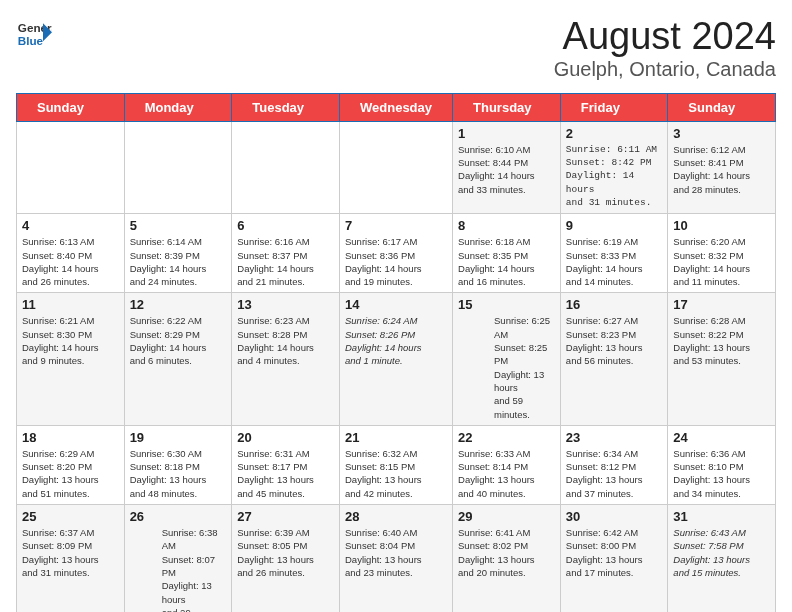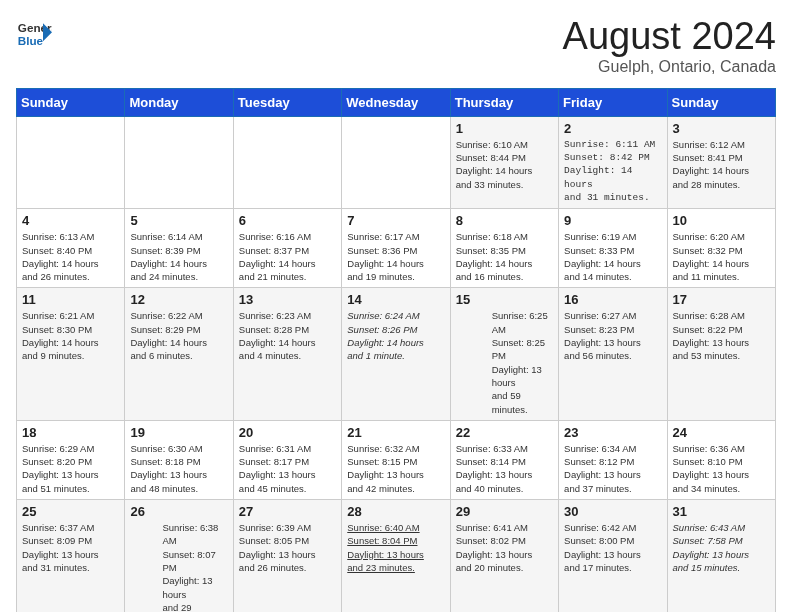--- a/index.html
+++ b/index.html
@@ -26,34 +26,34 @@
       height: 36px;
     }
     .title-block { text-align: right; }
     .month-title {
       font-size: 38px;
       font-weight: 300;
       color: #222;
       line-height: 1.1;
     }
     .location-title {
-      font-size: 16px;
+      font-size: 20px;
       color: #555;
     }
     .calendar {
       width: 100%;
       border-collapse: collapse;
       border: 1px solid #ccc;
     }
     .calendar th {
-      background-color: #1d4ed8;
+      background-color: #ef4444;
       color: #fff;
       font-size: 13px;
       font-weight: bold;
-      padding: 6px 4px;
+      padding: 6px 20px;
       text-align: left;
       border: 1px solid #1a6cb5;
     }
     .calendar td {
       vertical-align: top;
       padding: 4px 5px;
       border: 1px solid #ccc;
       font-size: 10px;
       color: #333;
       width: 108px;
@@ -308,21 +308,21 @@
         </td>
         <td>
           <span class="day-number">27</span>
           <div class="day-info" style="white-space: pre-line;">Sunrise: 6:39 AM
 Sunset: 8:05 PM
 Daylight: 13 hours
 and 26 minutes.</div>
         </td>
         <td>
           <span class="day-number">28</span>
-          <div class="day-info" style="white-space: pre-line; text-decoration: underline;">Sunrise: 6:40 AM
+          <div class="day-info" style="white-space: pre-line;">Sunrise: 6:40 AM
 Sunset: 8:04 PM
 Daylight: 13 hours
 and 23 minutes.</div>
         </td>
         <td>
           <span class="day-number">29</span>
           <div class="day-info" style="white-space: pre-line;">Sunrise: 6:41 AM
 Sunset: 8:02 PM
 Daylight: 13 hours
 and 20 minutes.</div>

